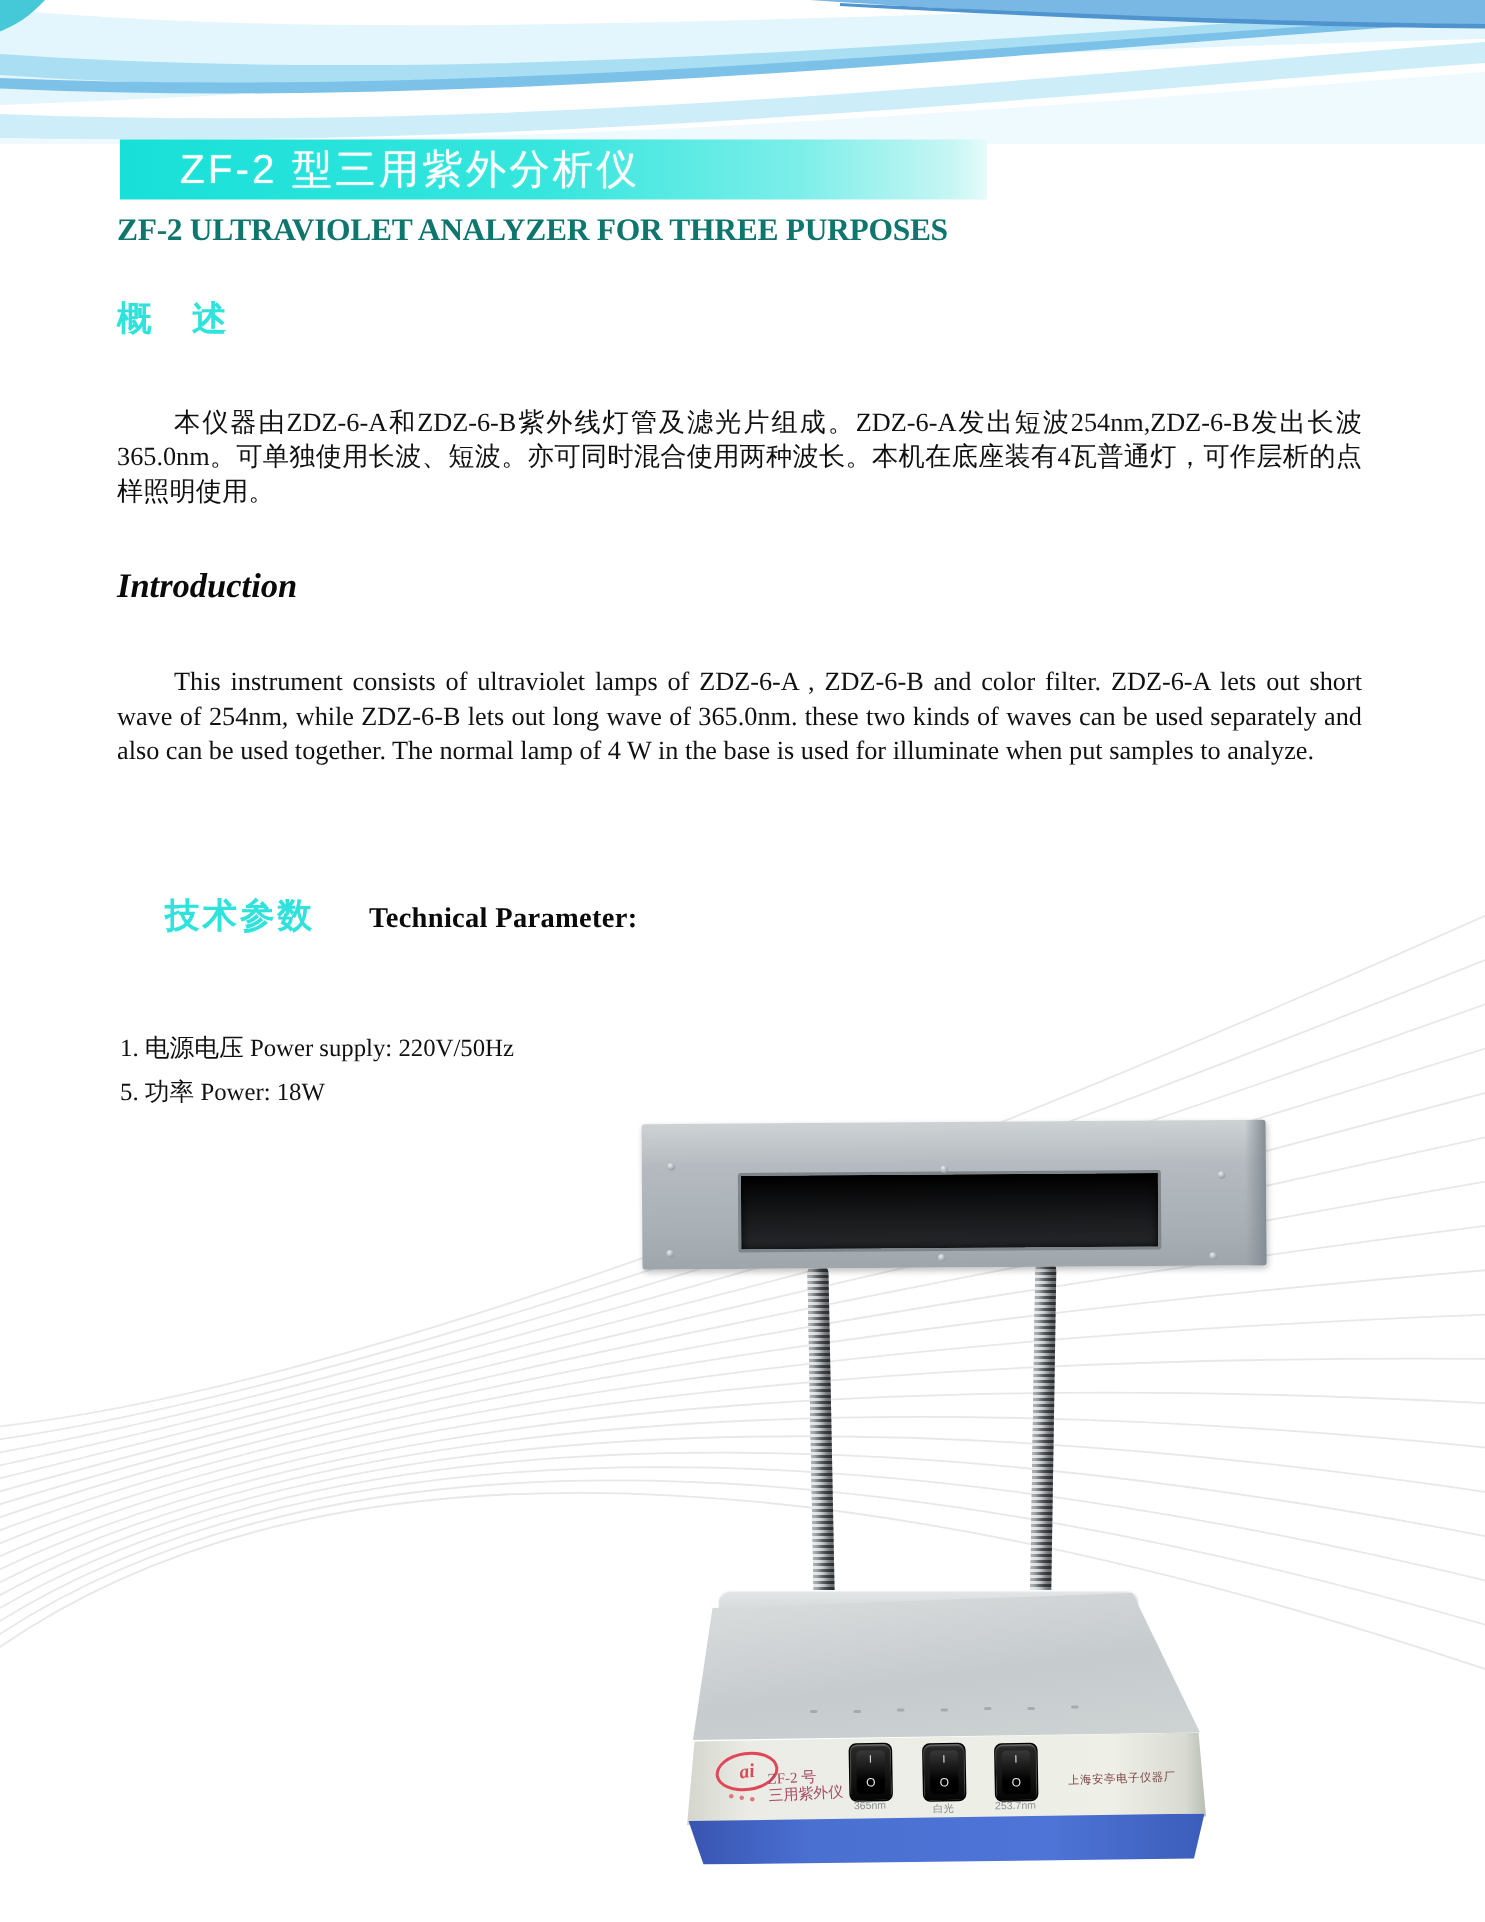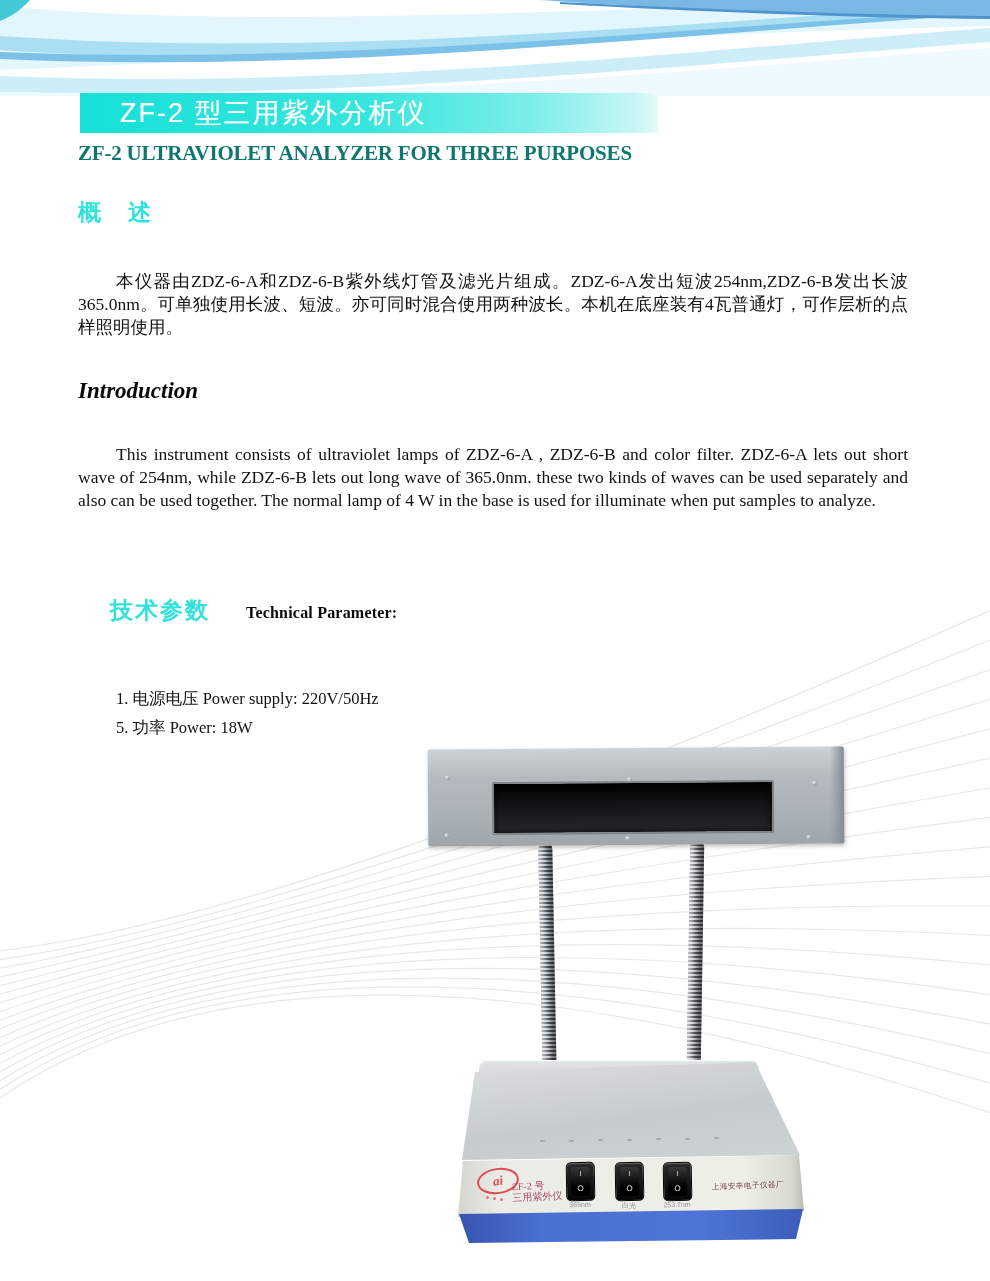--- a/index.html
+++ b/index.html
@@ -43,24 +43,24 @@
   }
   .para.indent{text-indent:38px;}
   .zh-para{top:252px;}
   .intro-heading{
     position:absolute;left:78px;top:378px;
     font-family:"Liberation Serif",serif;font-weight:bold;font-size:23px;color:#0a0a0a;font-style:italic;
   }
   .en-para{top:425px;}
   .tech-heading{position:absolute;left:78px;top:595px;display:flex;align-items:baseline;margin-left:32px;}
   .tech-heading .en{
-    font-family:"Liberation Serif",serif;font-weight:bold;font-size:16px;color:#0a0a0a;
+    font-family:"Liberation Serif",serif;font-weight:bold;font-size:19px;color:#0a0a0a;
     margin-left:36px;letter-spacing:0.2px;
   }
-  .tech-list{position:absolute;left:80px;top:684px;font-size:16.5px;line-height:29px;color:#111;margin-left:36px;}
+  .tech-list{position:absolute;left:80px;top:684px;font-size:16.5px;line-height:29px;color:#111;}
   .tech-list div{white-space:nowrap;}
   
   .fan{position:absolute;left:0;top:580px;width:990px;height:700px;z-index:0;}
   
   .device{position:absolute;left:0;top:0;width:990px;height:1281px;z-index:1;pointer-events:none;}
   .gooseneck{
     position:absolute;width:14px;
     background:repeating-linear-gradient(180deg,#565c61 0 2px,#cfd4d7 2px 4px);
     box-shadow:inset 4px 0 4px rgba(255,255,255,.55), inset -5px 0 5px rgba(0,0,0,.5);
     border-radius:7px;

